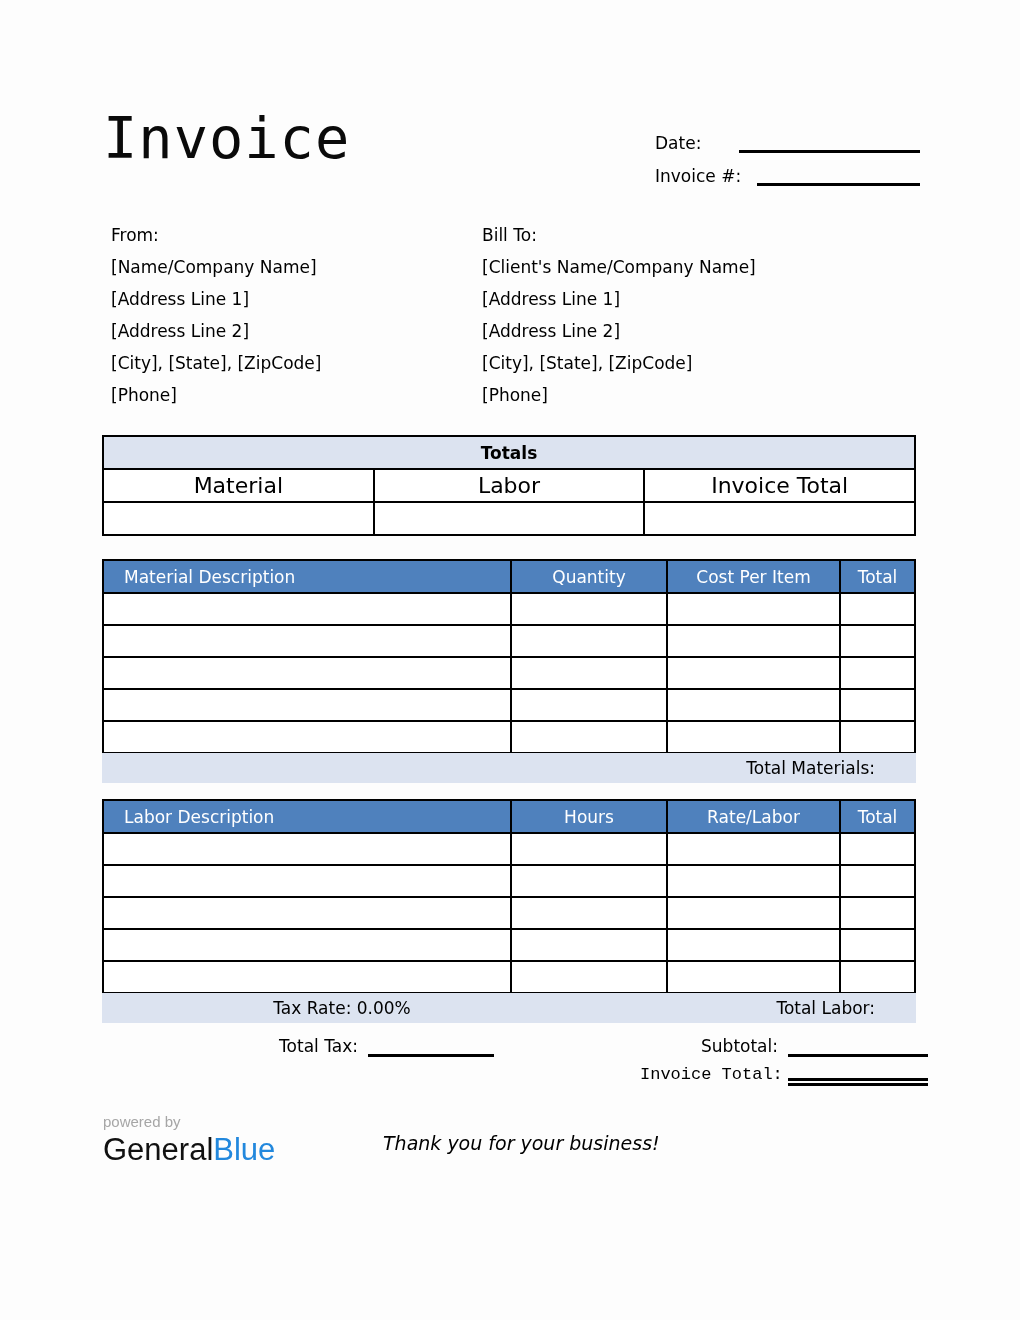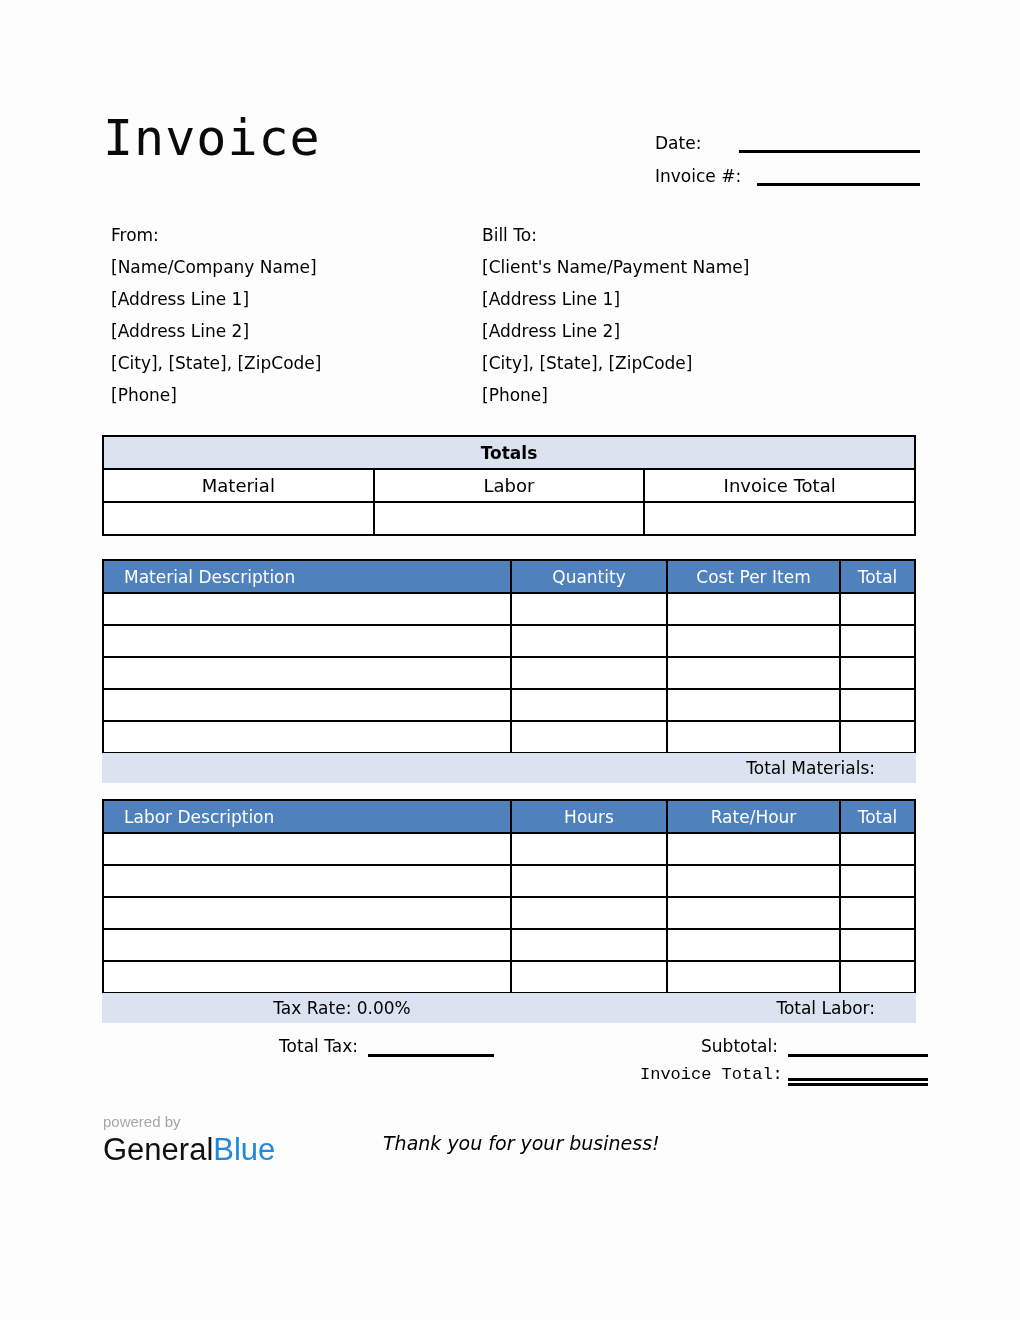--- a/index.html
+++ b/index.html
@@ -22,21 +22,21 @@
     width: 1020px;
     height: 1320px;
     background: #fdfdfd;
   }
 
   
   .doc-title {
     position: absolute;
     left: 103px;
     top: 101px;
-    font-size: 50px;
+    font-size: 57px;
     line-height: 74px;
     font-family: "DejaVu Sans Mono", monospace;
     letter-spacing: 1px;
     color: #0a0a0a;
     white-space: nowrap;
   }
 
   .meta-block {
     position: absolute;
     left: 655px;
@@ -94,21 +94,21 @@
   .totals-tbl { left: 102px; top: 435px; width: 814px; }
   .totals-tbl .hdr-band {
     background: #dce3f0;
     text-align: center;
     font-weight: bold;
     font-size: 17px;
     height: 31px;
   }
   .totals-tbl .col-head {
     text-align: center;
-    font-size: 18px;
+    font-size: 22px;
     height: 31px;
     background: #ffffff;
   }
   .totals-tbl .blank-cell { height: 31px; background: #ffffff; }
 
   
   .items-tbl { left: 102px; width: 814px; }
   .items-tbl-materials { top: 559px; }
   .items-tbl-labor { top: 799px; }
   .items-tbl th {
@@ -241,21 +241,21 @@
     <div>From:</div>
     <div>[Name/Company Name]</div>
     <div>[Address Line 1]</div>
     <div>[Address Line 2]</div>
     <div>[City], [State], [ZipCode]</div>
     <div>[Phone]</div>
   </div>
 
   <div class="addr addr-to">
     <div>Bill To:</div>
-    <div>[Client's Name/Payment Name]</div>
+    <div>[Client's Name/Company Name]</div>
     <div>[Address Line 1]</div>
     <div>[Address Line 2]</div>
     <div>[City], [State], [ZipCode]</div>
     <div>[Phone]</div>
   </div>
 
   <table class="tbl totals-tbl">
     <tbody>
       <tr>
         <td class="hdr-band" colspan="3">Totals</td>
@@ -319,21 +319,21 @@
   <div class="sum-band sum-band-materials">
     <span class="sum-left"></span>
     <span class="sum-right">Total Materials:</span>
   </div>
 
   <table class="tbl items-tbl items-tbl-labor">
     <thead>
       <tr>
         <th class="h-desc" style="width:378px">Labor Description</th>
         <th class="h-ctr" style="width:138px">Hours</th>
-        <th class="h-ctr" style="width:155px">Rate/Hour</th>
+        <th class="h-ctr" style="width:155px">Rate/Labor</th>
         <th class="h-ctr">Total</th>
       </tr>
     </thead>
     <tbody>
       <tr>
         <td class="cell"></td>
         <td class="cell"></td>
         <td class="cell"></td>
         <td class="cell"></td>
       </tr>

